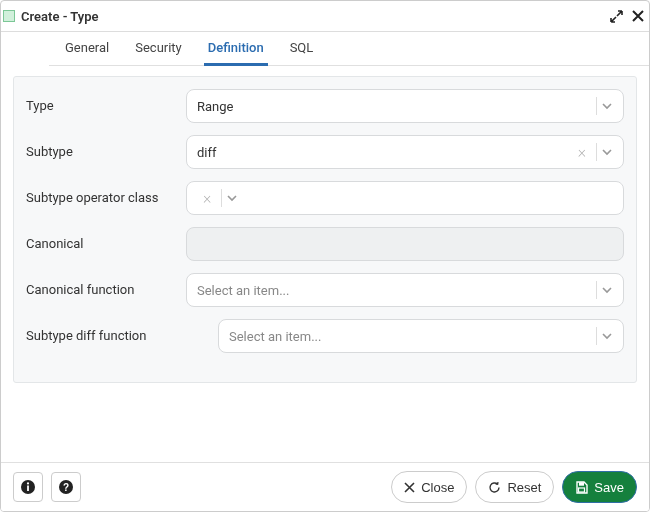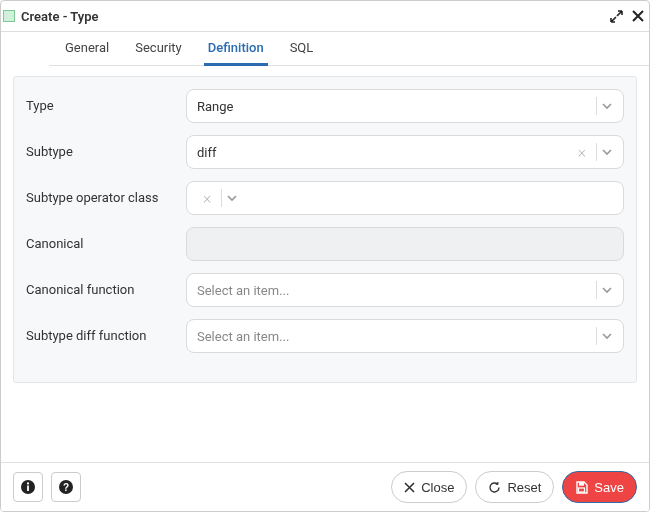--- a/index.html
+++ b/index.html
@@ -74,21 +74,21 @@
     border: 1px solid #e3e6e8;
     border-radius: 3px;
     background: #f7f8f9;
     padding: 12px;
   }
   .form-row {
     display: flex;
     align-items: center;
     margin-bottom: 12px;
   }
-  .form-row:last-child { margin-bottom: 17px; }
+  .form-row:last-child { margin-bottom: 17px; gap: 32px; }
   .form-label {
     width: 160px;
     color: #333;
     font-size: 13px;
     padding-right: 8px;
     line-height: 1.3;
   }
   .form-control {
     flex: 1;
     position: relative;
@@ -150,21 +150,21 @@
     padding: 0 12px;
     border: 1px solid #ccc;
     border-radius: 16px;
     background: #fff;
     display: inline-flex; align-items: center; gap: 6px;
     font-size: 13px;
     cursor: pointer;
     color: #333;
   }
   .btn.primary {
-    background: #ef4444;
+    background: #15803d;
     border-color: #2f6ea5;
     color: #fff;
     text-align: center;
   }
   .btn .ic { font-size: 13px; line-height: 1; display:inline-flex; }
   svg { display: block; }
 </style>
 </head>
 <body>
 

